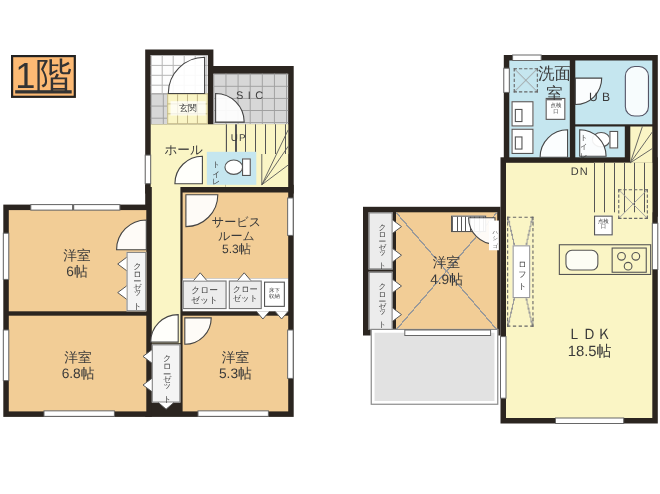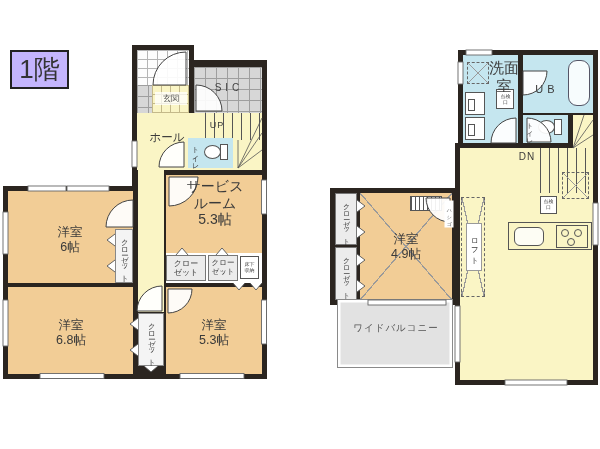--- a/index.html
+++ b/index.html
@@ -16,22 +16,22 @@
   .tile-g{background-color:#d7d7d7;background-image:linear-gradient(#9e9e9e 1px,transparent 1px),linear-gradient(90deg,#9e9e9e 1px,transparent 1px);background-size:11px 11px;}
   .lbl{position:absolute;display:flex;align-items:center;justify-content:center;text-align:center;
        white-space:pre-line;line-height:1.18;z-index:3;color:var(--text,#3a3a3a);}
   .vlbl{writing-mode:vertical-rl;text-orientation:upright;letter-spacing:0.5px;justify-content:center;}
   .xcross{background-image:
     linear-gradient(to top right,transparent calc(50% - .6px),#9a9a9a calc(50% - .6px) calc(50% + .6px),transparent calc(50% + .6px)),
     linear-gradient(to bottom right,transparent calc(50% - .6px),#9a9a9a calc(50% - .6px) calc(50% + .6px),transparent calc(50% + .6px));}
   .xbox{position:absolute;border:1.2px dashed #666;box-sizing:border-box;z-index:2;}
   .treads-v{background-image:repeating-linear-gradient(90deg,#555 0 1px,transparent 1px 9px);}
   .box{position:absolute;border:1px solid #555;background:#fff;box-sizing:border-box;z-index:2;}
-  .floor-title{position:absolute;border:2.5px solid #222;background:#c4b5fd;font-size:26px;font-weight:500;
-       display:flex;align-items:center;justify-content:center;z-index:4;}
+  .floor-title{position:absolute;border:2.5px solid #222;background:#fdba74;font-size:33px;font-weight:500;
+       display:flex;align-items:center;justify-content:center;z-index:4;text-decoration:underline;}
   .overlay{position:absolute;left:0;top:0;z-index:2;}
   .balcony{position:absolute;background:#e2e2e2;border:1.5px solid #8a8a8a;box-sizing:border-box;
        box-shadow:inset 0 0 0 2.5px #ffffff;z-index:1;}
   .wc{position:absolute;z-index:2;}
   .wc .bowl{position:absolute;background:#fff;border:1px solid #555;border-radius:50%;}
   .wc .tank{position:absolute;background:#fff;border:1px solid #555;}
   .tub{position:absolute;background:#f7fcfd;border:1.3px solid #556;border-radius:9px;box-sizing:border-box;z-index:2;}
   .ladder{position:absolute;background-color:#fff;background-image:repeating-linear-gradient(90deg,#555 0 1px,transparent 1px 4px);
        border:1px solid #555;box-sizing:border-box;z-index:2;}
   .burner{position:absolute;width:8px;height:8px;border:1px solid #555;border-radius:50%;box-sizing:border-box;}
@@ -177,21 +177,21 @@
       <path d="M357,254 L365,260 L357,266"></path>
       <path d="M357,280 L365,286 L357,292"></path>
     </g>
   </svg>
 
   <div class="lbl" style="left:155px;top:92px;width:32px;height:13px;font-size:8px;background:rgba(255,255,255,.75);">玄関</div>
   <div class="lbl" style="left:208px;top:81px;width:42px;height:13px;font-size:10px;letter-spacing:4px;color:#3f3f3f;">SIC</div>
   <div class="lbl" style="left:144px;top:131px;width:46px;height:14px;font-size:11.5px;">ホール</div>
   <div class="lbl" style="left:206px;top:120px;width:22px;height:11px;font-size:9px;letter-spacing:1px;">UP</div>
   <div class="lbl vlbl" style="left:190px;top:139px;width:10px;height:29px;font-size:7px;">トイレ</div>
-  <div class="lbl" style="left:179px;top:180px;width:72px;height:46px;font-size:14px;">サービス
+  <div class="lbl" style="left:179px;top:192px;width:72px;height:46px;font-size:11px;">サービス
 ルーム
 5.3帖</div>
   <div class="lbl" style="left:43px;top:224px;width:54px;height:32px;font-size:12.5px;">洋室
 6帖</div>
   <div class="lbl" style="left:42px;top:316px;width:58px;height:34px;font-size:12.5px;">洋室
 6.8帖</div>
   <div class="lbl" style="left:185px;top:316px;width:58px;height:34px;font-size:12.5px;">洋室
 5.3帖</div>
   <div class="lbl vlbl" style="left:116px;top:231px;width:16px;height:50px;font-size:7.5px;">クローゼット</div>
   <div class="lbl vlbl" style="left:141px;top:315px;width:20px;height:49px;font-size:7.5px;">クローゼット</div>
@@ -209,15 +209,16 @@
   <div class="lbl tiny" style="left:497px;top:91px;width:17px;height:17px;">点検
 口</div>
   <div class="lbl tiny" style="left:540px;top:197px;width:17px;height:16px;">点検
 口</div>
   <div class="lbl" style="left:378px;top:230px;width:56px;height:34px;font-size:12.5px;">洋室
 4.9帖</div>
   <div class="lbl vlbl" style="left:337px;top:195px;width:18px;height:48px;font-size:7px;">クローゼット</div>
   <div class="lbl vlbl" style="left:337px;top:249px;width:18px;height:49px;font-size:7px;">クローゼット</div>
   <div class="lbl vlbl" style="left:466px;top:223px;width:14px;height:46px;font-size:7.5px;background:#fff;border:1px solid #999;">ロフト</div>
   <div class="lbl vlbl tiny" style="left:444px;top:199px;width:10px;height:30px;background:#fff;">ハシゴ</div>
-  <div class="lbl" style="left:350px;top:321px;width:92px;height:13px;font-size:9.5px;color:#555;letter-spacing:1px;">ワイドバルコニー</div>
+  <div class="lbl" style="left:502px;top:293px;width:68px;height:38px;font-size:13.5px;">ＬＤＫ
+18.5帖</div>
 
 </div>
 
 </body></html>

